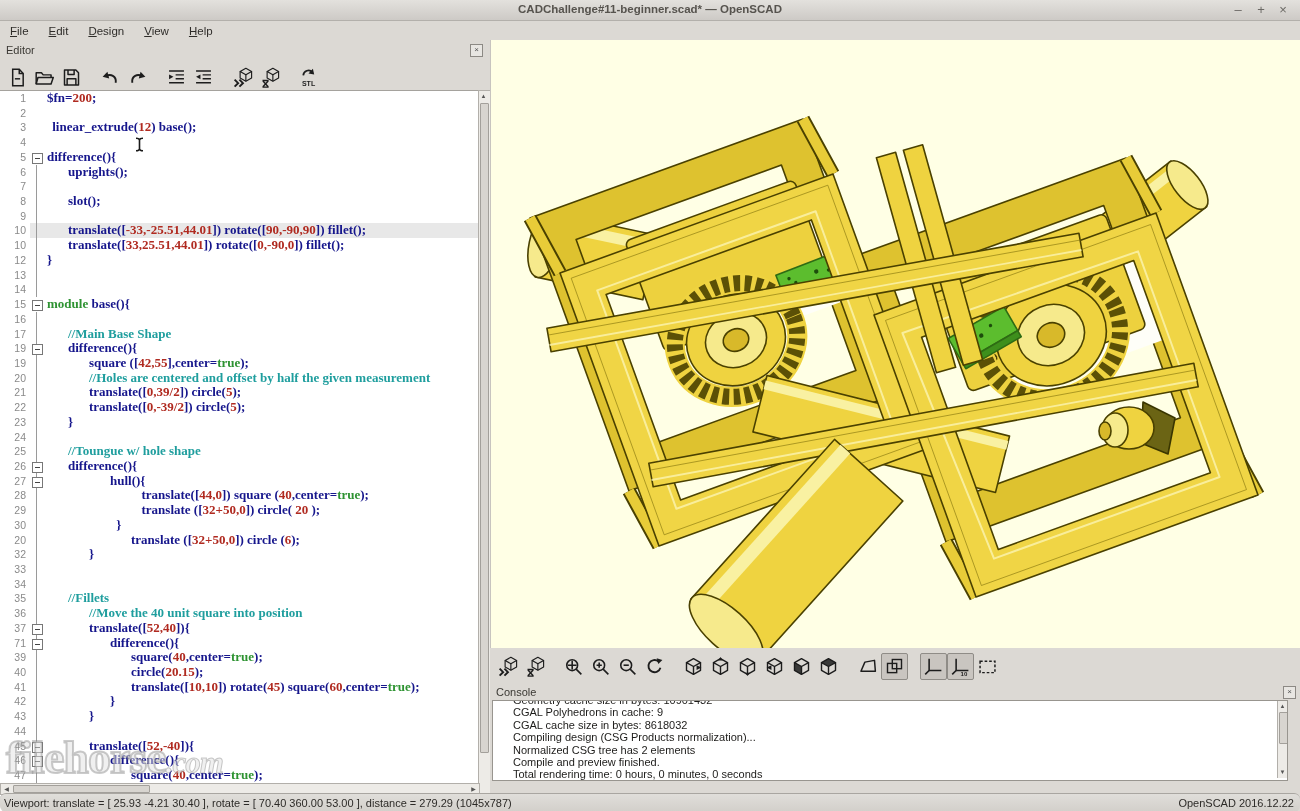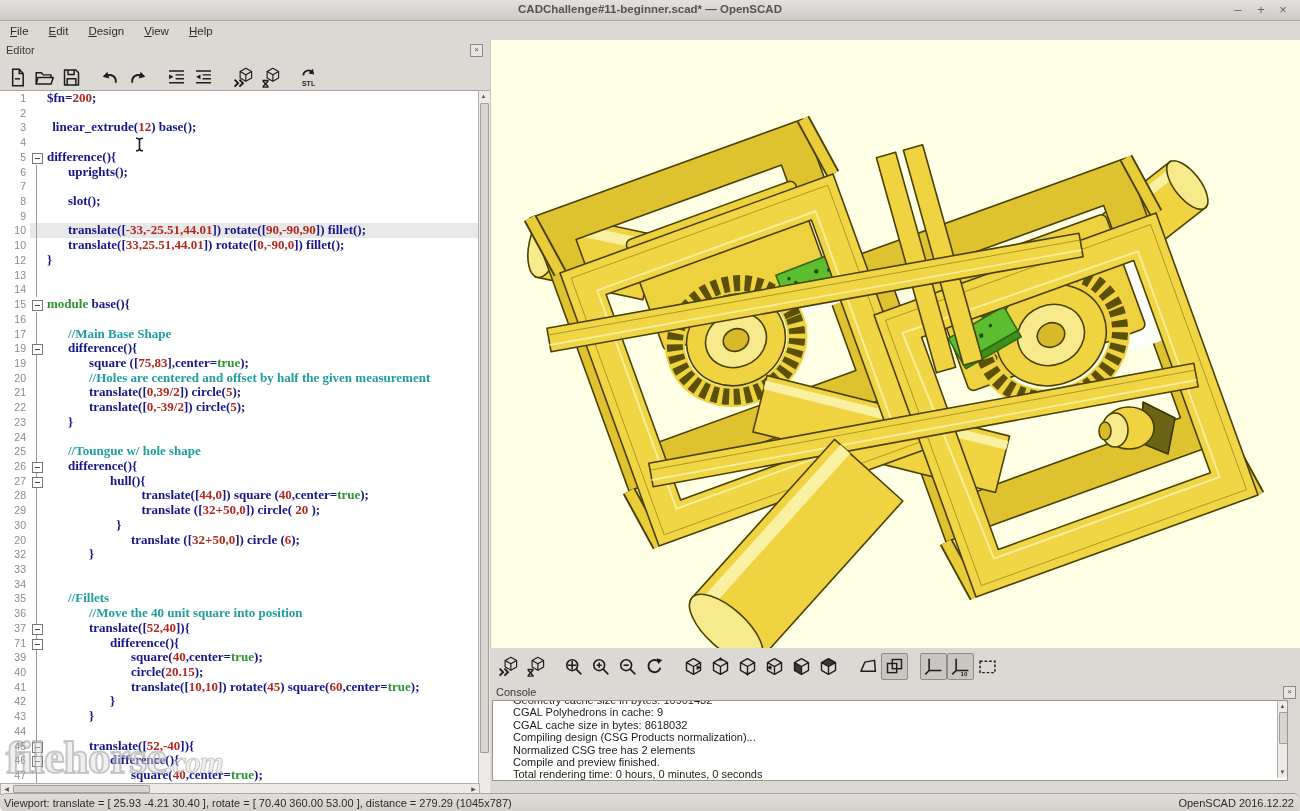--- a/index.html
+++ b/index.html
@@ -315,21 +315,21 @@
           <div class="crow"><span class="ln">9</span><span class="foldc guide"></span><span class="codetext" style="padding-left: 2px;"></span></div>
           <div class="crow cur"><span class="ln">10</span><span class="foldc guide"></span><span class="codetext" style="padding-left: 23px;"><span class="tok-p">translate([</span><span class="tok-n">-33,-25.51,44.01</span><span class="tok-p">]) rotate([</span><span class="tok-n">90,-90,90</span><span class="tok-p">]) fillet();</span></span></div>
           <div class="crow"><span class="ln">10</span><span class="foldc guide"></span><span class="codetext" style="padding-left: 23px;"><span class="tok-p">translate([</span><span class="tok-n">33,25.51,44.01</span><span class="tok-p">]) rotate([</span><span class="tok-n">0,-90,0</span><span class="tok-p">]) fillet();</span></span></div>
           <div class="crow"><span class="ln">12</span><span class="foldc guide"></span><span class="codetext" style="padding-left: 2px;"><span class="tok-p">}</span></span></div>
           <div class="crow"><span class="ln">13</span><span class="foldc guide"></span><span class="codetext" style="padding-left: 2px;"></span></div>
           <div class="crow"><span class="ln">14</span><span class="foldc guide"></span><span class="codetext" style="padding-left: 2px;"></span></div>
           <div class="crow"><span class="ln">15</span><span class="foldc"><span class="fbox"></span></span><span class="codetext" style="padding-left: 2px;"><span class="tok-g">module</span><span class="tok-p"> base(){</span></span></div>
           <div class="crow"><span class="ln">16</span><span class="foldc guide"></span><span class="codetext" style="padding-left: 2px;"></span></div>
           <div class="crow"><span class="ln">17</span><span class="foldc guide"></span><span class="codetext" style="padding-left: 23px;"><span class="tok-c">//Main Base Shape</span></span></div>
           <div class="crow"><span class="ln">19</span><span class="foldc guide"><span class="fbox"></span></span><span class="codetext" style="padding-left: 23px;"><span class="tok-p">difference(){</span></span></div>
-          <div class="crow"><span class="ln">19</span><span class="foldc guide"></span><span class="codetext" style="padding-left: 44px;"><span class="tok-p">square ([</span><span class="tok-n">75,83</span><span class="tok-p">],center=</span><span class="tok-t">true</span><span class="tok-p">);</span></span></div>
+          <div class="crow"><span class="ln">19</span><span class="foldc guide"></span><span class="codetext" style="padding-left: 44px;"><span class="tok-p">square ([</span><span class="tok-n">42,55</span><span class="tok-p">],center=</span><span class="tok-t">true</span><span class="tok-p">);</span></span></div>
           <div class="crow"><span class="ln">20</span><span class="foldc guide"></span><span class="codetext" style="padding-left: 44px;"><span class="tok-c">//Holes are centered and offset by half the given measurement</span></span></div>
           <div class="crow"><span class="ln">21</span><span class="foldc guide"></span><span class="codetext" style="padding-left: 44px;"><span class="tok-p">translate([</span><span class="tok-n">0,39/2</span><span class="tok-p">]) circle(</span><span class="tok-n">5</span><span class="tok-p">);</span></span></div>
           <div class="crow"><span class="ln">22</span><span class="foldc guide"></span><span class="codetext" style="padding-left: 44px;"><span class="tok-p">translate([</span><span class="tok-n">0,-39/2</span><span class="tok-p">]) circle(</span><span class="tok-n">5</span><span class="tok-p">);</span></span></div>
           <div class="crow"><span class="ln">23</span><span class="foldc guide"></span><span class="codetext" style="padding-left: 23px;"><span class="tok-p">}</span></span></div>
           <div class="crow"><span class="ln">24</span><span class="foldc guide"></span><span class="codetext" style="padding-left: 2px;"></span></div>
           <div class="crow"><span class="ln">25</span><span class="foldc guide"></span><span class="codetext" style="padding-left: 23px;"><span class="tok-c">//Toungue w/ hole shape</span></span></div>
           <div class="crow"><span class="ln">26</span><span class="foldc guide"><span class="fbox"></span></span><span class="codetext" style="padding-left: 23px;"><span class="tok-p">difference(){</span></span></div>
           <div class="crow"><span class="ln">27</span><span class="foldc guide"><span class="fbox"></span></span><span class="codetext" style="padding-left: 65px;"><span class="tok-p">hull(){</span></span></div>
           <div class="crow"><span class="ln">28</span><span class="foldc guide"></span><span class="codetext" style="padding-left: 96.5px;"><span class="tok-p">translate([</span><span class="tok-n">44,0</span><span class="tok-p">]) square (</span><span class="tok-n">40</span><span class="tok-p">,center=</span><span class="tok-t">true</span><span class="tok-p">);</span></span></div>
           <div class="crow"><span class="ln">29</span><span class="foldc guide"></span><span class="codetext" style="padding-left: 96.5px;"><span class="tok-p">translate ([</span><span class="tok-n">32+50,0</span><span class="tok-p">]) circle( </span><span class="tok-n">20</span><span class="tok-p"> );</span></span></div>

